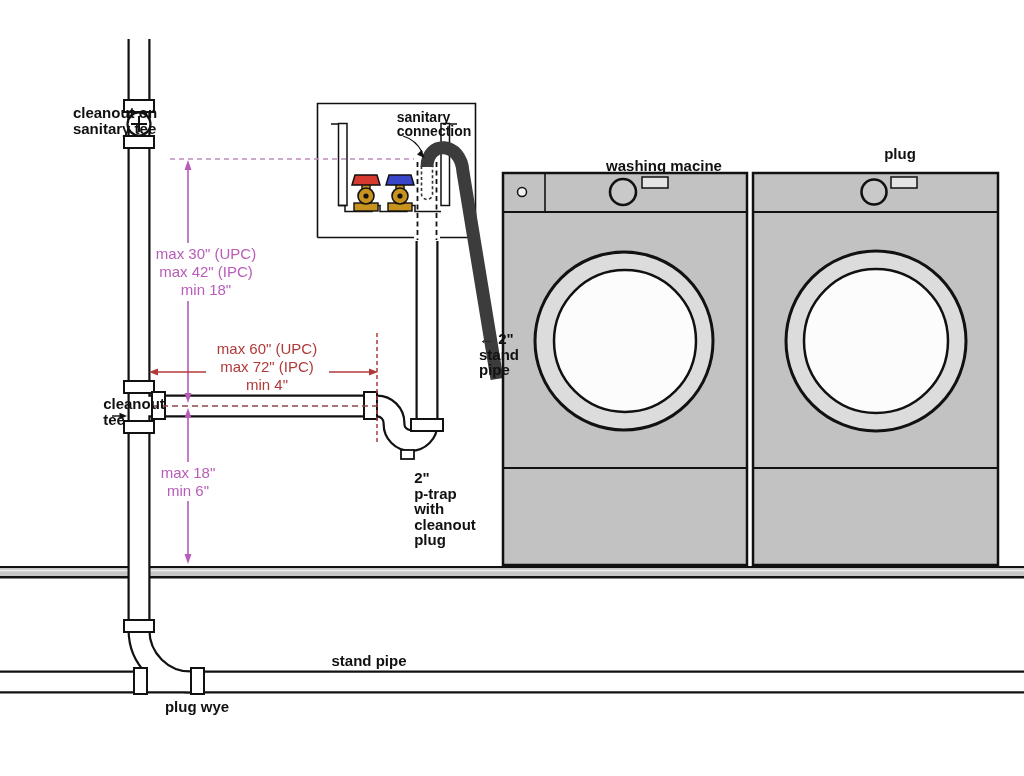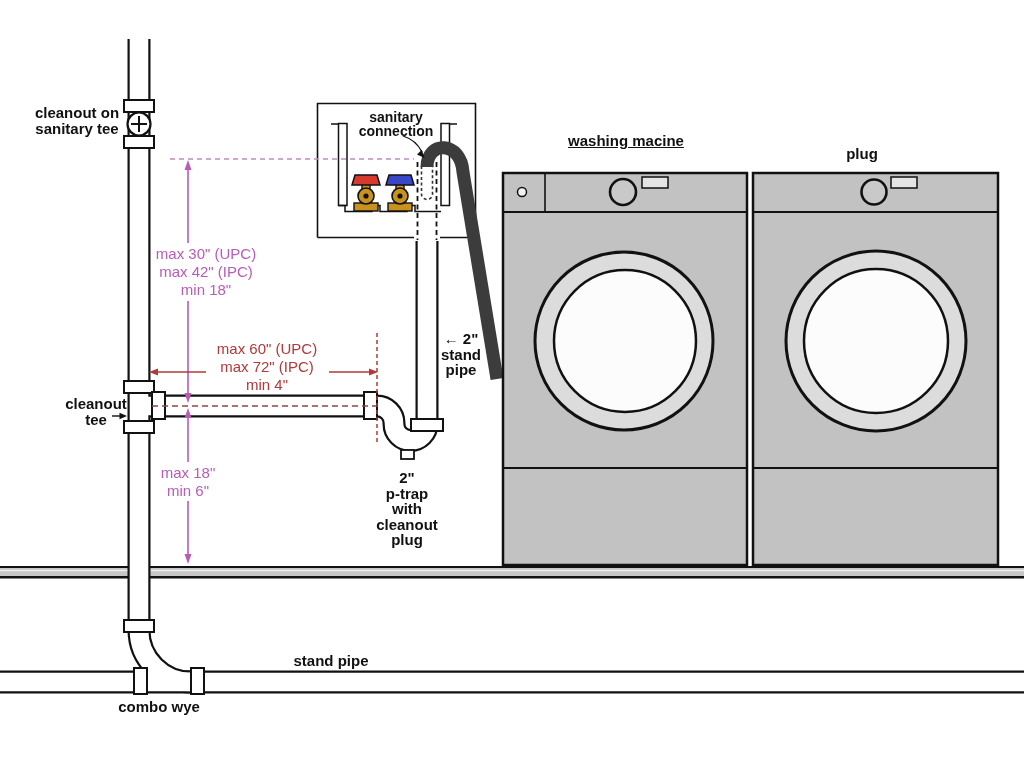--- a/index.html
+++ b/index.html
@@ -1,20 +1,20 @@
 <!DOCTYPE html>
 <html><head>
 <meta charset="utf-8">
 <style>
   html,body{margin:0;padding:0;background:#ffffff;}
   #stage{position:relative;width:1024px;height:776px;background:#ffffff;overflow:hidden;
          font-family:"Liberation Sans","DejaVu Sans",sans-serif;}
   #stage svg{position:absolute;left:0;top:0;}
-  .lbl{position:absolute;transform:translateX(-50%);text-align:center;
-       white-space:pre-line;color:#111111;font-weight:bold;font-size:15px;line-height:15.5px;}
+  .lbl{position:absolute;transform:translateX(-50%);
+       white-space:pre-line;color:#111111;font-weight:bold;font-size:15px;line-height:15.5px;margin-left:38px;}
   .lbl-sm{font-size:14px;line-height:13.5px;}
   .dim{position:absolute;transform:translateX(-50%);text-align:center;
        white-space:pre-line;font-weight:normal;font-size:15px;line-height:18px;}
   .dim-purple{color:#b85cb8;}
   .dim-red{color:#b03a3a;}
 </style>
 </head>
 <body>
 
 <div id="stage">
@@ -154,24 +154,24 @@
 <div class="lbl lbl-sm" style="left:396px;top:111px;">sanitary
 connection</div>
 <div class="lbl" style="left:461px;top:331px;">← 2"
 stand
 pipe</div>
 <div class="lbl" style="left:407px;top:470px;">2"
 p-trap
 with
 cleanout
 plug</div>
-<div class="lbl" style="left:626px;top:133px;text-decoration:underline;">washing macine</div>
+<div class="lbl" style="left:626px;top:158px;text-decoration:underline;">washing macine</div>
 <div class="lbl" style="left:862px;top:146px;">plug</div>
 <div class="lbl" style="left:331px;top:653px;">stand pipe</div>
-<div class="lbl" style="left:159px;top:699px;">combo wye</div>
+<div class="lbl" style="left:159px;top:699px;">plug wye</div>
 
 <div class="dim dim-purple" style="left:206px;top:245px;">max 30" (UPC)
 max 42" (IPC)
 min 18"</div>
 <div class="dim dim-red" style="left:267px;top:340px;">max 60" (UPC)
 max 72" (IPC)
 min 4"</div>
 <div class="dim dim-purple" style="left:188px;top:464px;">max 18"
 min 6"</div>
 

